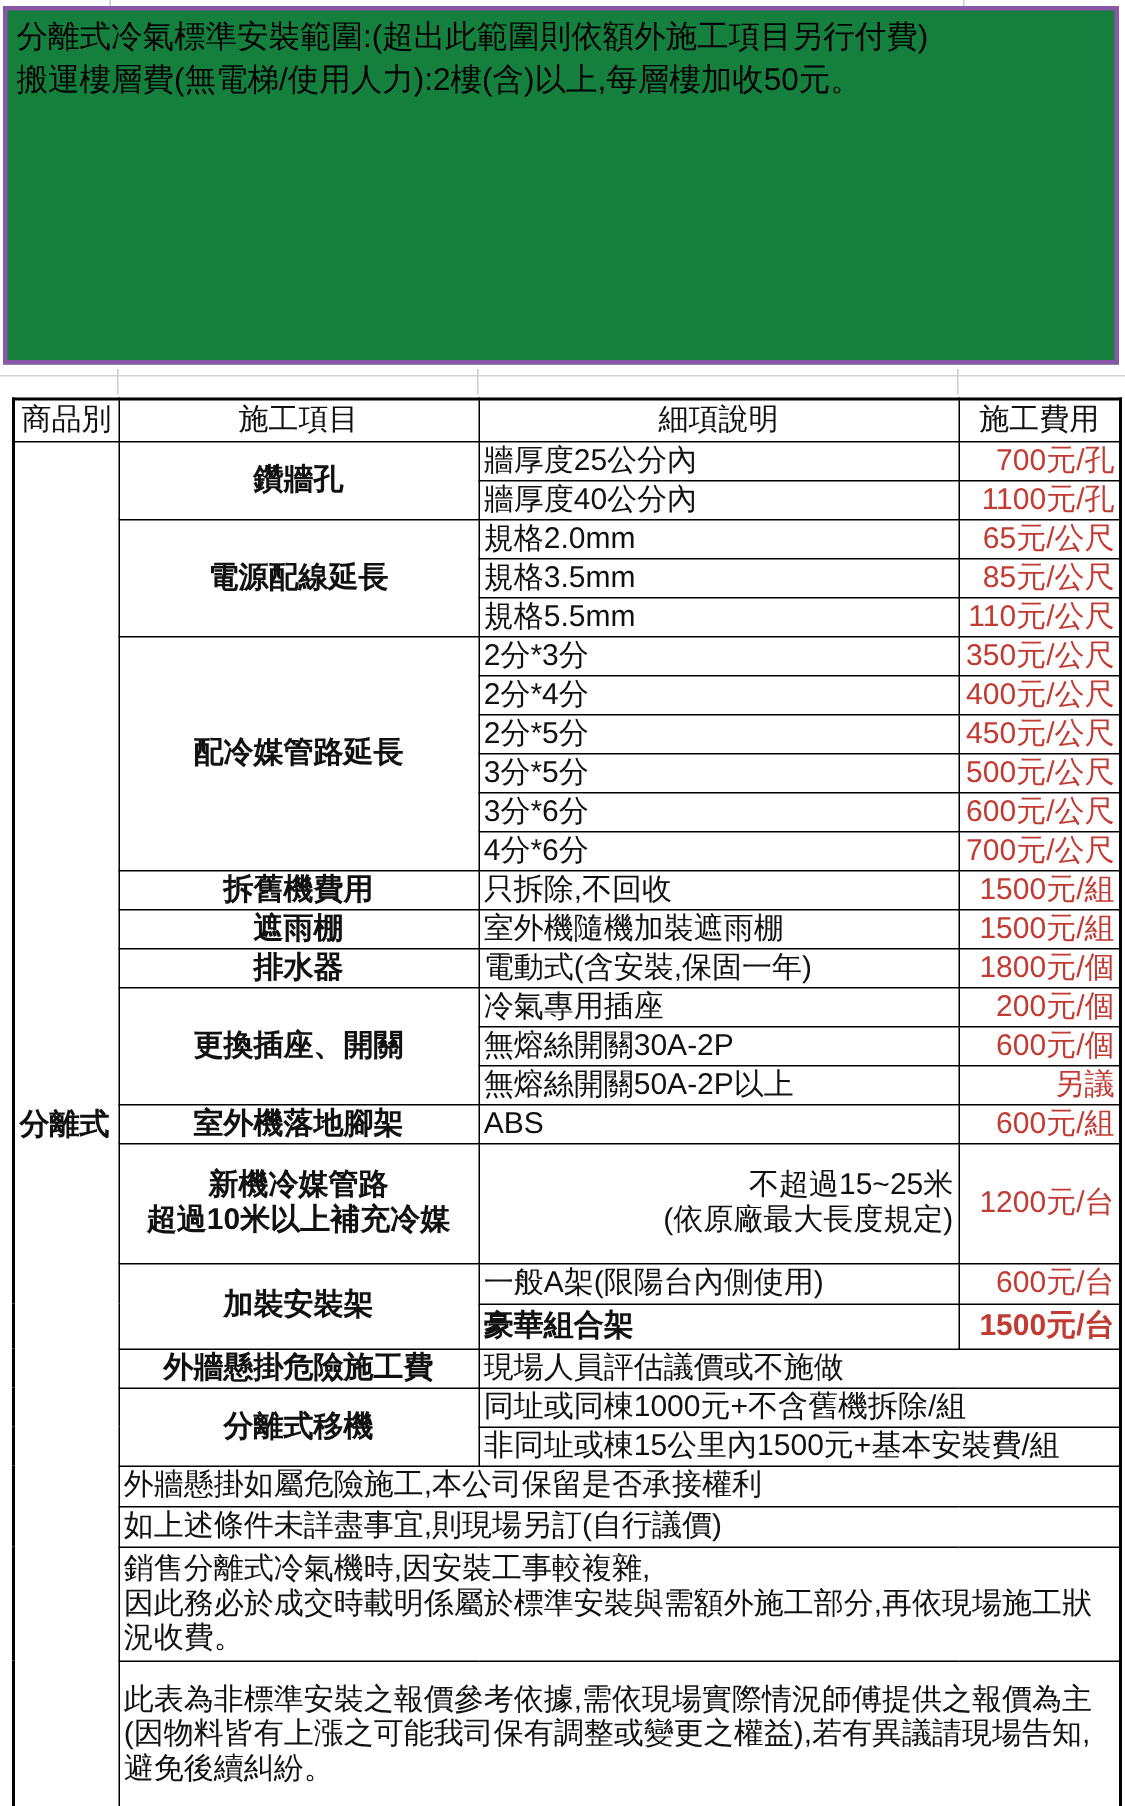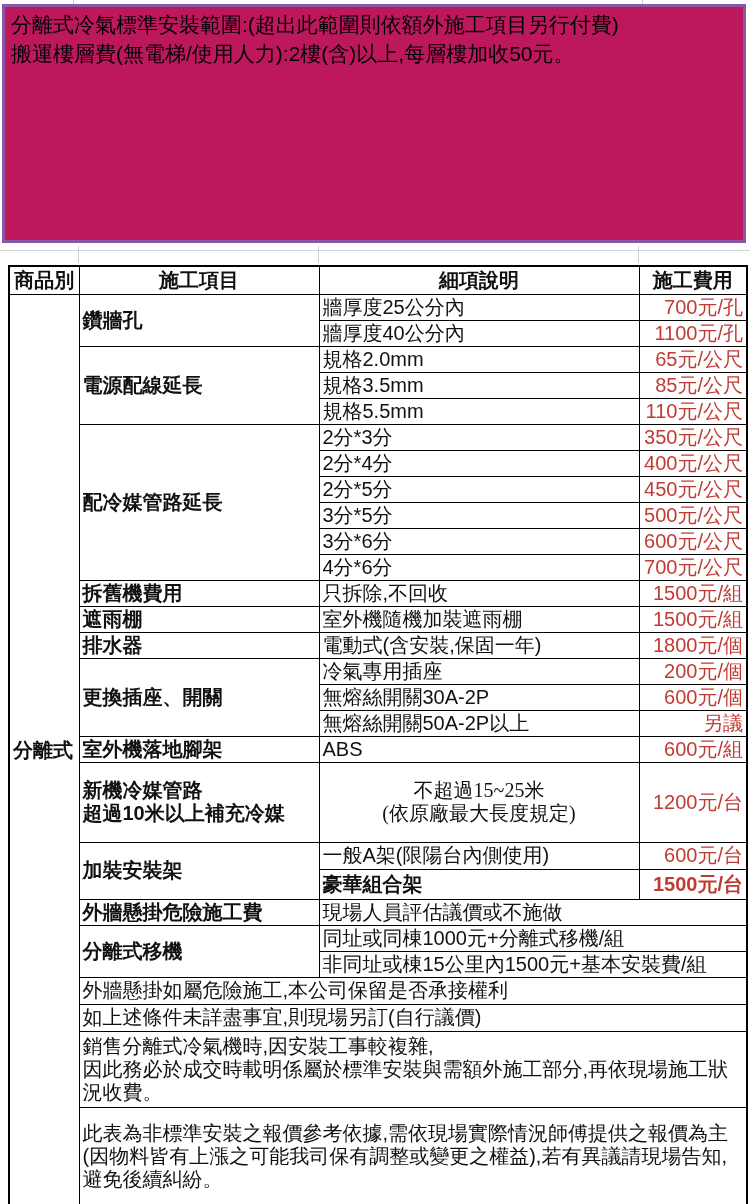--- a/index.html
+++ b/index.html
@@ -11,41 +11,41 @@
   
   .grid-h{position:absolute;height:1px;background:#d4d4d4;}
   .grid-v{position:absolute;width:1px;background:#cccccc;}
 
   
   .notice-box{
     position:absolute;left:2px;top:4px;width:744px;height:239px;
     border:3px solid #8a57a8;box-sizing:border-box;
     padding:3px 20px 2px 6px;
     font-size:21px;line-height:29px;color:#000;
-    background:#be185d;
+    background:#15803d;
   }
   .notice-box .bold{font-weight:700;}
 
   
   table.price{
     position:absolute;left:8px;top:265px;
     border-collapse:collapse;table-layout:fixed;
     border:2px solid #000;
   }
   table.price td,table.price th{
     border:1.6px solid #000;
     font-size:20px;line-height:1.15;
     padding:1px 3px;overflow:hidden;
     vertical-align:middle;
   }
-  th.hdr{font-weight:700;text-align:center;font-size:21px;padding:2px 0;}
+  th.hdr{font-weight:400;text-align:center;font-size:21px;padding:2px 0;}
   td.cat{font-weight:700;text-align:left;padding-left:3px;font-size:21px;}
-  td.item{font-weight:700;text-align:left;padding-left:4px;margin-left:44px;}
+  td.item{font-weight:700;text-align:center;padding-left:4px;margin-left:44px;}
   td.desc{text-align:left;padding-left:5px;margin-left:35px;}
-  td.desc-top{text-align:center;padding-left:5px;vertical-align:top;padding-top:2px;font-family:Liberation Serif, serif;}
+  td.desc-top{text-align:right;padding-left:5px;vertical-align:top;padding-top:2px;}
   td.fee{color:#c23b32;text-align:right;padding-right:4px;}
   td.span-df{text-align:left;padding-left:5px;}
   td.foot{text-align:left;padding-left:5px;}
   td.foot-top{text-align:left;padding-left:5px;vertical-align:top;padding-top:3px;line-height:26px;}
   tr.h25{height:25px;} tr.h26{height:26px;} tr.h27{height:27px;}
   tr.h28{height:28px;} tr.h30{height:30px;font-weight:bold;} tr.h76{height:76px;}
   tr.h80{height:80px;} tr.h100{height:100px;}
 </style>
 </head>
 <body>
@@ -186,21 +186,21 @@
     <td class="fee">1500元/台</td>
   </tr>
 
   <tr class="h26">
     <td class="item">外牆懸掛危險施工費</td>
     <td class="span-df" colspan="2">現場人員評估議價或不施做</td>
   </tr>
 
   <tr class="h25">
     <td class="item" rowspan="2">分離式移機</td>
-    <td class="span-df" colspan="2">同址或同棟1000元+分離式移機/組</td>
+    <td class="span-df" colspan="2">同址或同棟1000元+不含舊機拆除/組</td>
   </tr>
   <tr class="h25">
     <td class="span-df" colspan="2">非同址或棟15公里內1500元+基本安裝費/組</td>
   </tr>
 
   <tr class="h27">
     <td class="foot" colspan="3">外牆懸掛如屬危險施工,本公司保留是否承接權利</td>
   </tr>
   <tr class="h27">
     <td class="foot" colspan="3">如上述條件未詳盡事宜,則現場另訂(自行議價)</td>

